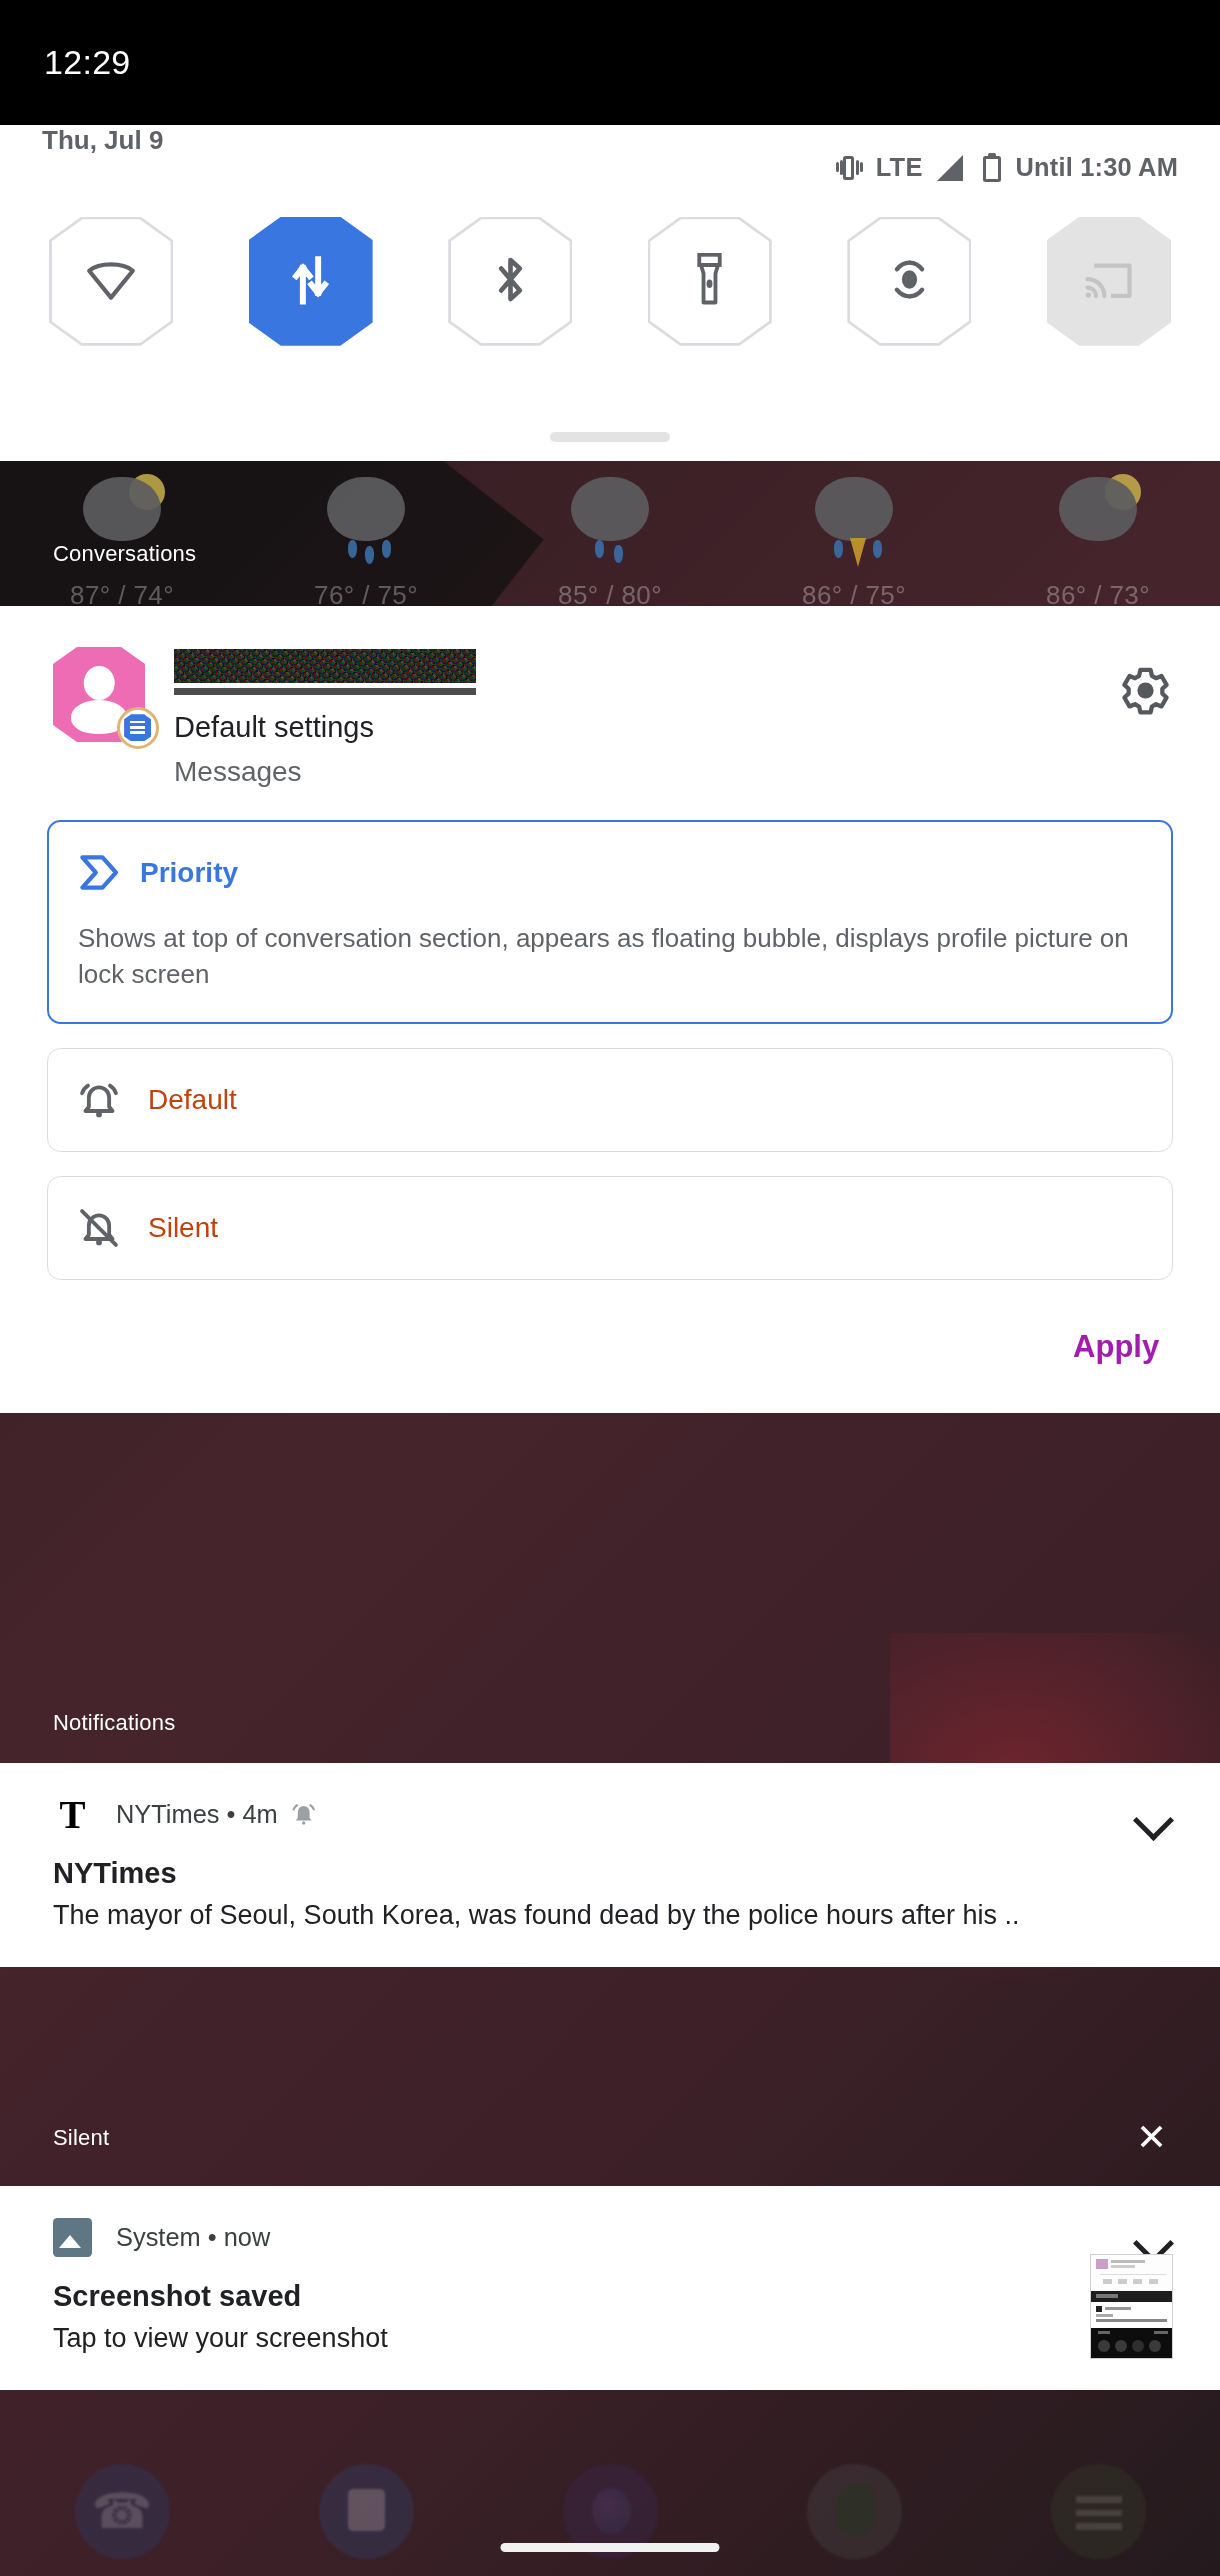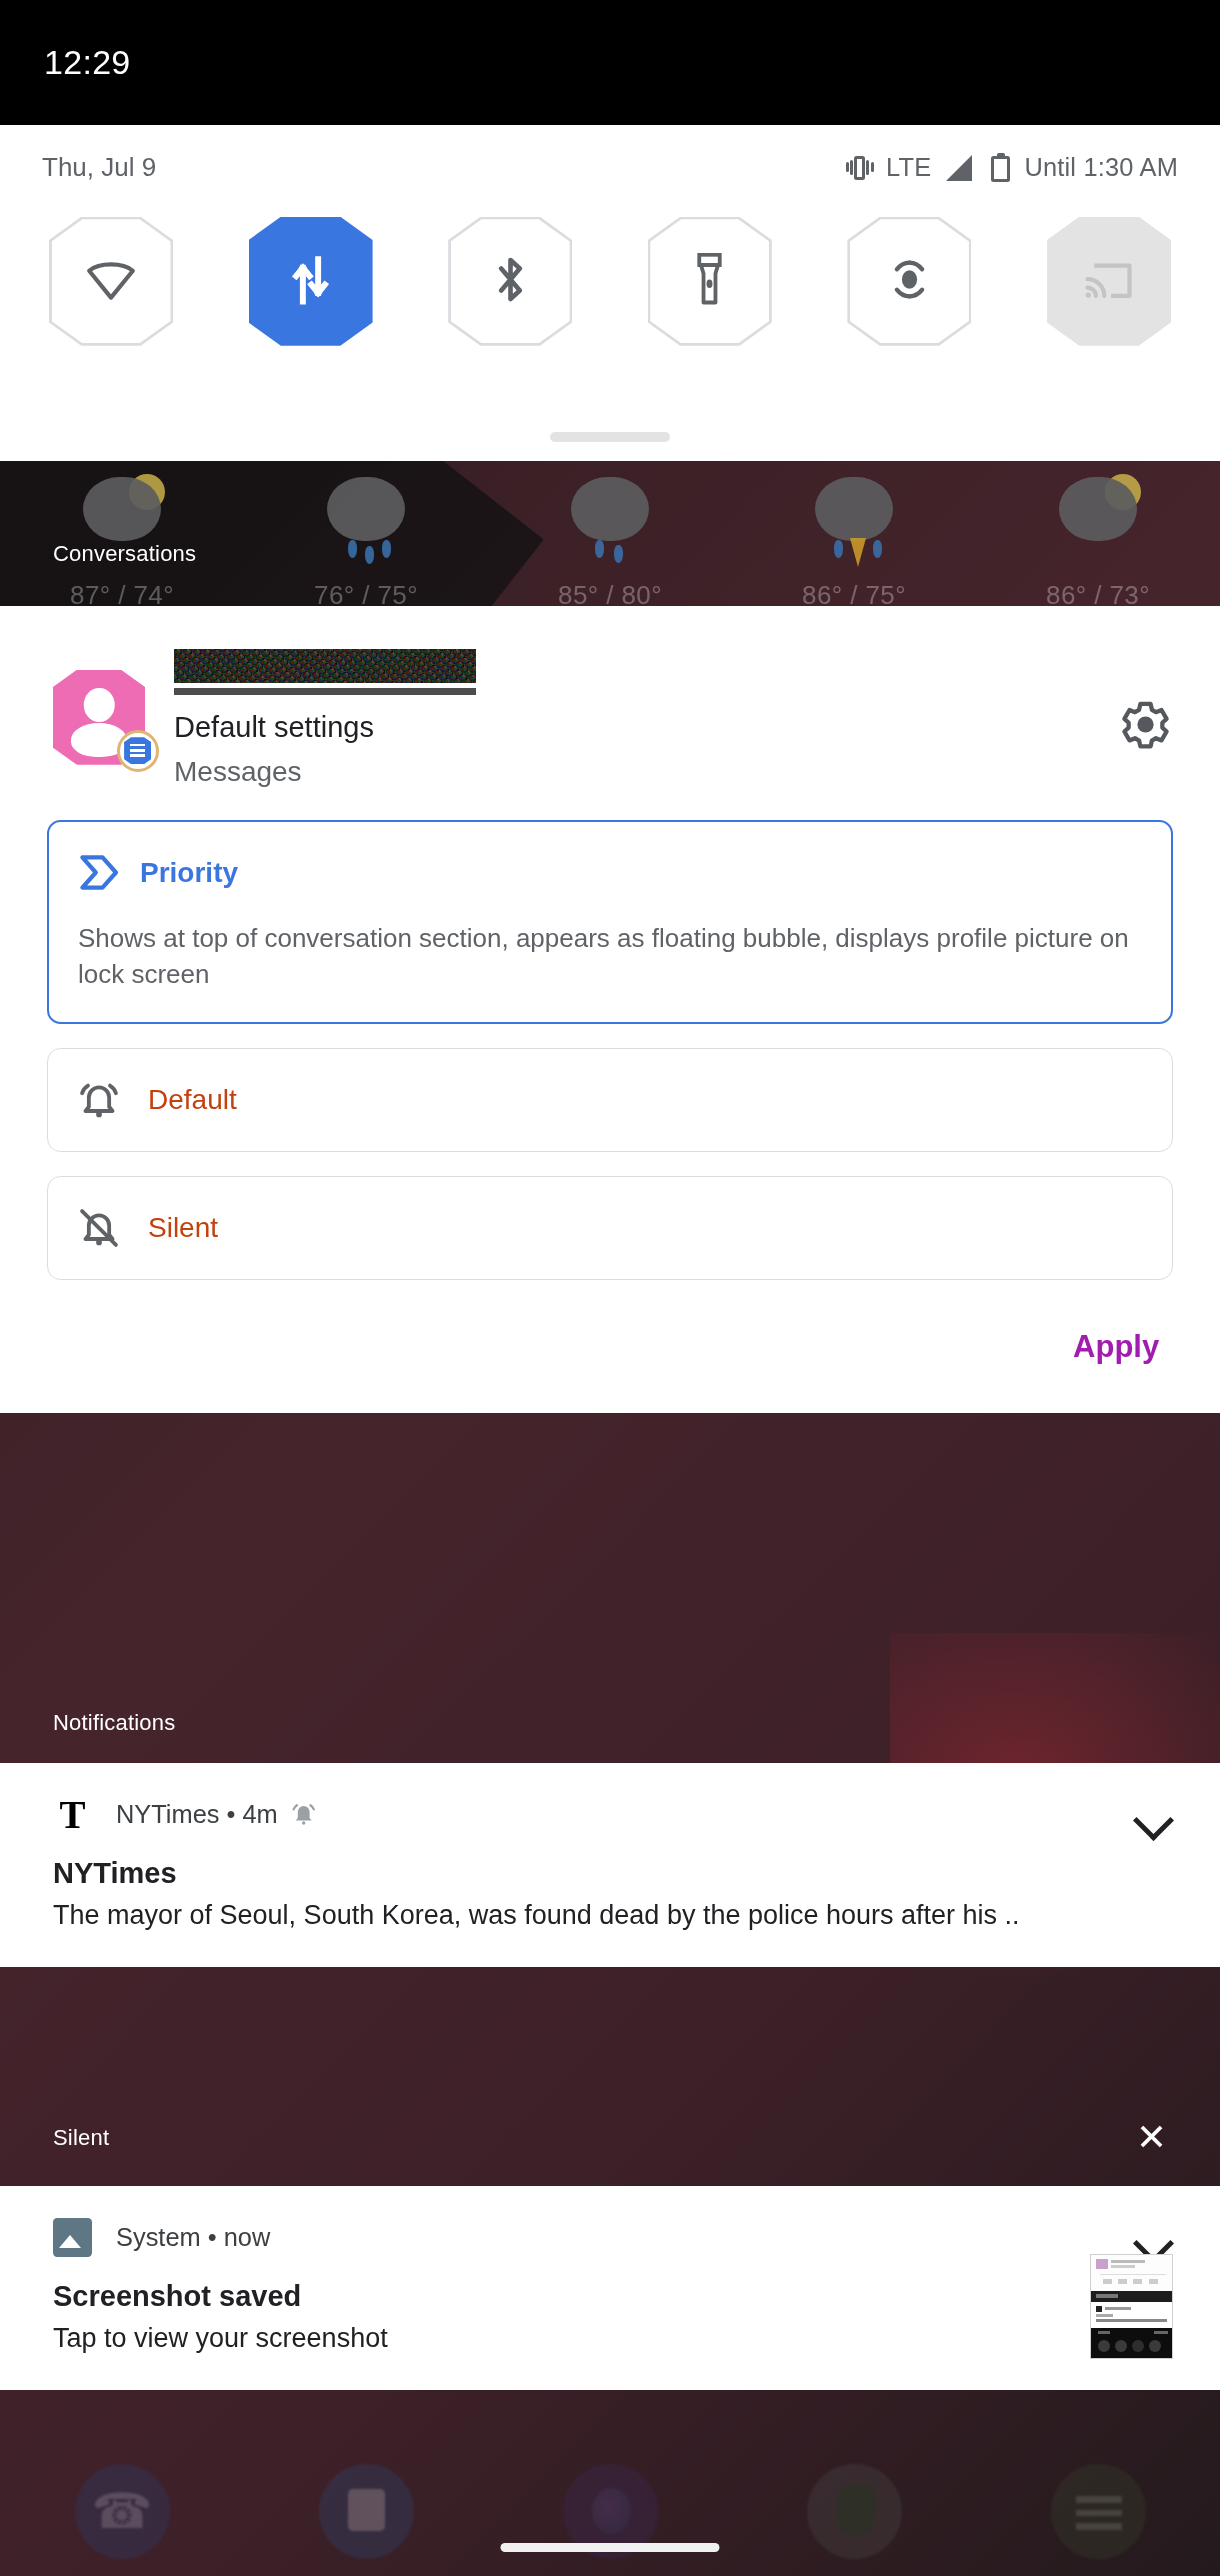--- a/index.html
+++ b/index.html
@@ -144,23 +144,24 @@
   }
 
   
   .qs-panel {
     position: absolute; left: 0; top: 125px;
     width: 1220px; height: 336px;
     background: #fff;
     border-radius: 0 0 0 0;
   }
   .qs-top {
-    display: flex; align-items: center;
+    display: flex; 
     padding: 0 42px;
     height: 85px;
+    font-weight: bold;
   }
   .qs-date {
     color: #5f6368;
     font-size: 26px;
   }
   .qs-sysicons {
     margin-left: auto;
     display: flex; align-items: center;
     gap: 14.4px;
     color: #5f6368;
@@ -266,21 +267,21 @@
   }
 
   
   .conv-card {
     position: absolute; left: 0; top: 606px;
     width: 1220px;
     background: #fff;
     padding: 0 0 0 0;
   }
   .conv-head {
-    display: flex; align-items: center;
+    display: flex; align-items: flex-start;
     padding: 41px 47px 0 53px;
   }
   .avatar {
     width: 92px; height: 95px;
     position: relative;
     flex: 0 0 auto;
   }
   .avatar .oct-av {
     position: absolute; inset: 0;
     background: #ee6cb4;

